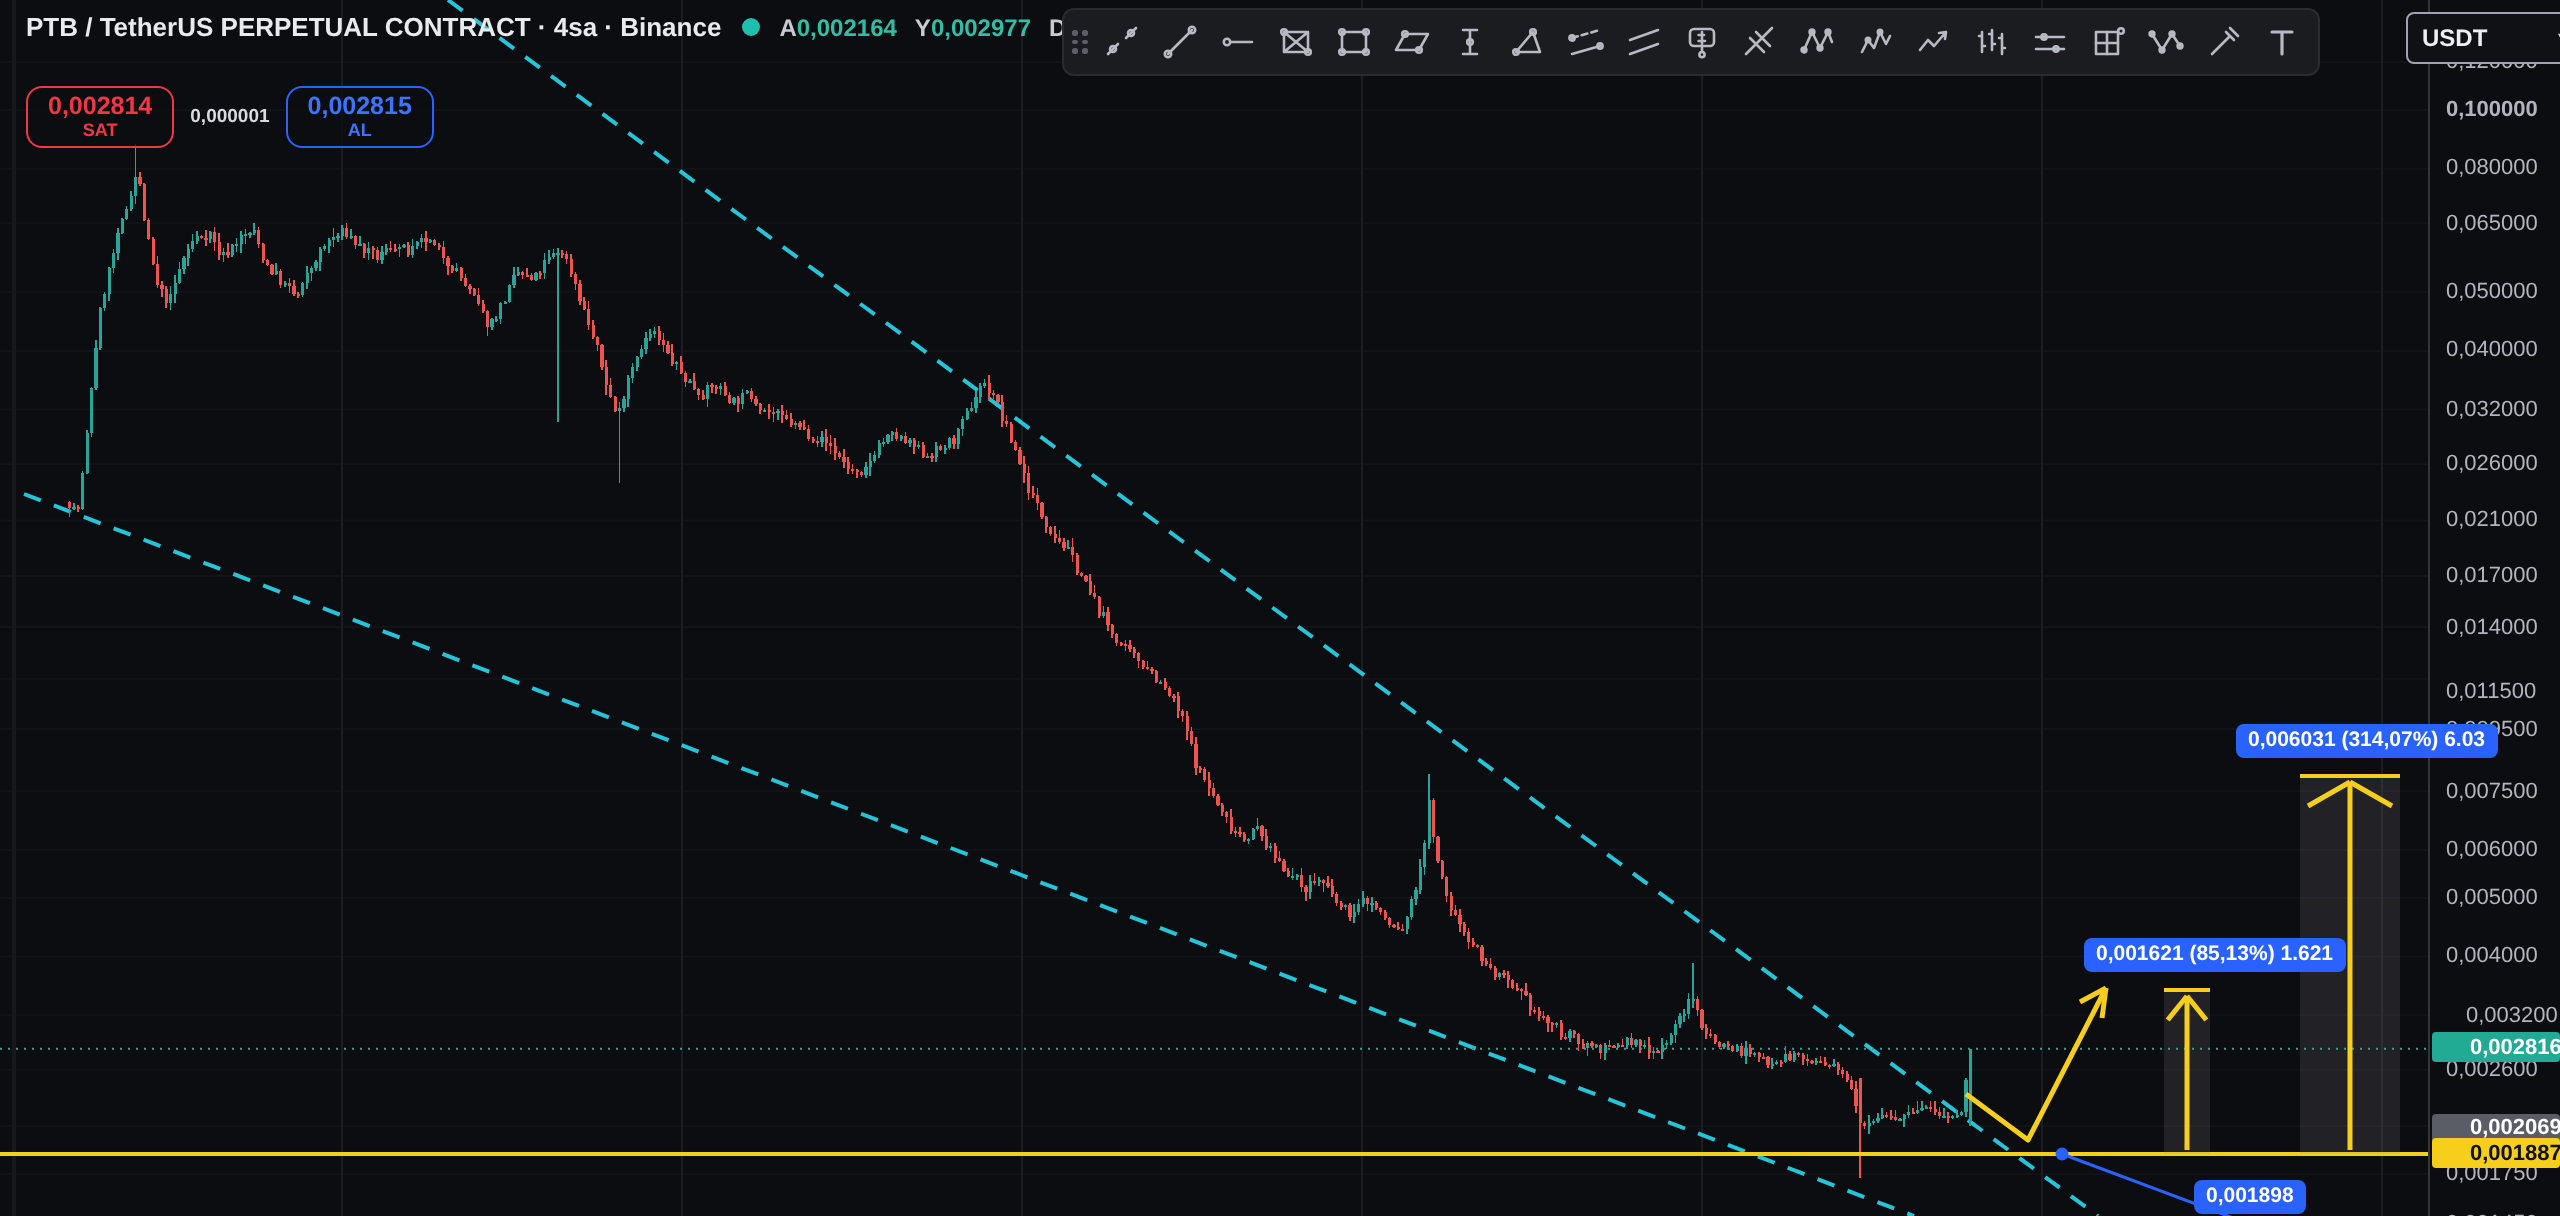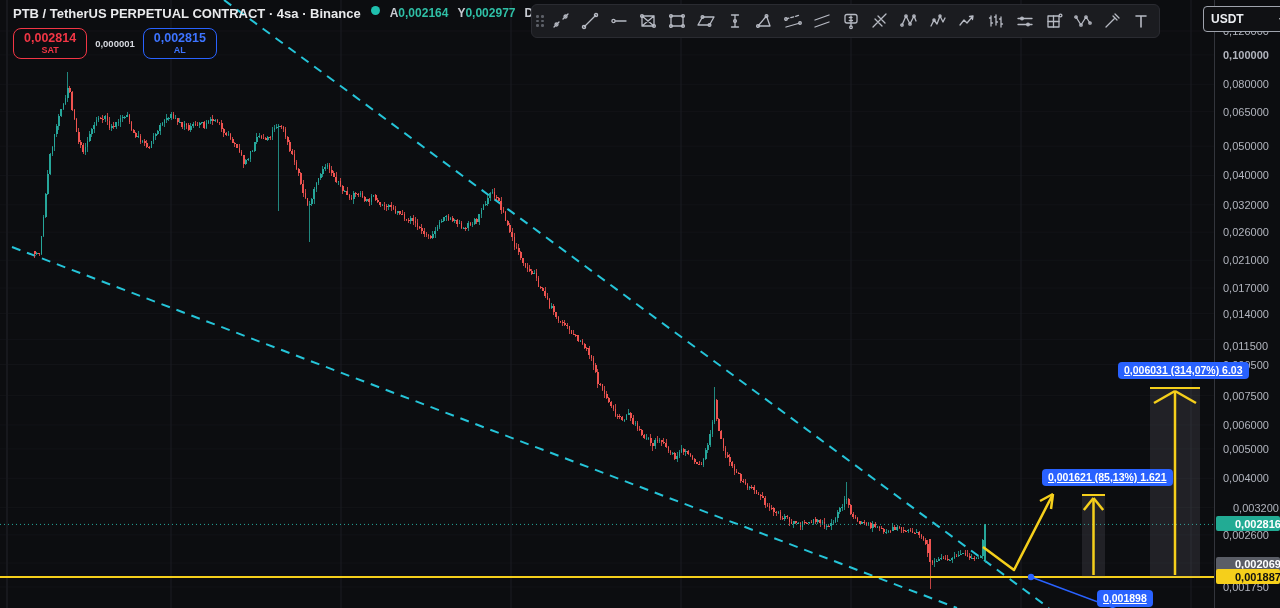--- a/index.html
+++ b/index.html
@@ -1,26 +1,26 @@
 <!DOCTYPE html>
 <html><head>
 <meta charset="utf-8">
 <style>
   html,body{margin:0;padding:0;background:#0c0d10;}
   #stage{position:relative;width:1280px;height:608px;overflow:hidden;background:#0c0d10;
          font-family:"Liberation Sans",sans-serif;color:#d1d4dc;}
   #chart-svg{position:absolute;left:0;top:0;}
   
   #legend{position:absolute;left:13px;top:6px;z-index:30;}
-  #title-row{display:flex;gap:8px;font-size:13px;font-weight:700;color:#e9eaec;white-space:nowrap;}
+  #title-row{display:flex;align-items:center;gap:8px;font-size:13px;font-weight:700;color:#e9eaec;white-space:nowrap;}
   #status-dot{width:9px;height:9px;border-radius:50%;background:#1fbfae;display:inline-block;margin:0 2px;}
   .ohlc{font-size:12px;font-weight:700;color:#cfd2d9;display:flex;gap:9px;}
   .ohlc b{color:#c7cad1;font-weight:700;}
   .ohlc i{font-style:normal;color:#2fbfa6;font-weight:600;}
-  #trade-row{display:flex;align-items:center;gap:8px;margin-top:7px;}
+  #trade-row{display:flex;align-items:center;gap:8px;margin-top:22px;}
   .trade-box{border-radius:8px;padding:3px 10px 2px;text-align:center;line-height:1.05;background:rgba(12,13,16,.75);cursor:pointer;}
   .trade-box .p{font-size:12.5px;font-weight:700;}
   .trade-box .l{font-size:9px;font-weight:700;margin-top:1px;}
   #sell-box{border:1.5px solid #f23645;color:#f23645;}
   #buy-box{border:1.5px solid #2962ff;color:#3d74ff;}
   #spread{font-size:9.5px;color:#d7dae0;font-weight:600;}
   
   #draw-toolbar{position:absolute;left:531px;top:4px;height:32px;z-index:40;display:flex;align-items:center;
     background:#1b1c20;border:1px solid #2a2b31;border-radius:6px;padding:0 4px 0 2px;}
   #tb-handle{width:12px;height:18px;display:grid;grid-template-columns:3px 3px;gap:2px 2px;align-content:center;justify-content:center;cursor:grab;}
@@ -32,21 +32,21 @@
     justify-content:space-between;padding:0 7px;border:1px solid #9fa3ad;border-radius:4px;background:#101114;cursor:pointer;}
   #currency-label{font-size:12px;font-weight:700;color:#eceef2;}
   #currency-chevron{font-size:10px;color:#cfd2d9;}
   
   #price-axis{position:absolute;left:1214px;top:0;width:66px;height:608px;border-left:1px solid #33353c;background:#0c0d10;z-index:20;}
   .tick{position:absolute;left:8px;font-size:11px;color:#b2b5be;white-space:nowrap;}
   .axis-label{position:absolute;left:1px;right:1px;height:15px;font-size:11px;font-weight:600;
     display:flex;align-items:center;padding-left:19px;border-radius:2px;z-index:22;}
   
   .float-label{position:absolute;background:#2962ff;color:#fff;font-size:10.5px;font-weight:700;
-    padding:2px 6px 3px;border-radius:4px;white-space:nowrap;z-index:25;text-decoration:underline;}
+    padding:2px 6px 3px;border-radius:4px;white-space:nowrap;z-index:25;}
 </style>
 </head>
 <body>
 
 <div id="stage">
 
   <svg id="chart-svg" width="1214" height="608">
       <line x1="0" y1="31" x2="1214" y2="31" stroke="#121317" stroke-width="1"></line>
       <line x1="0" y1="54.97528471840503" x2="1214" y2="54.97528471840503" stroke="#121317" stroke-width="1"></line>
       <line x1="0" y1="84.31866171622362" x2="1214" y2="84.31866171622362" stroke="#121317" stroke-width="1"></line>

